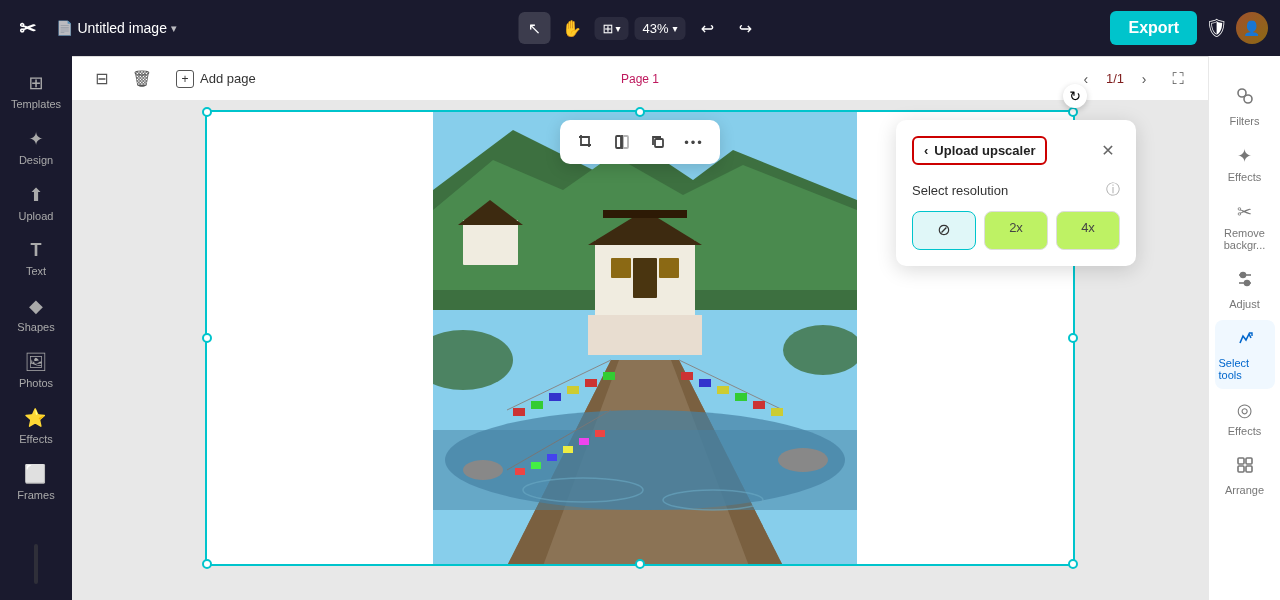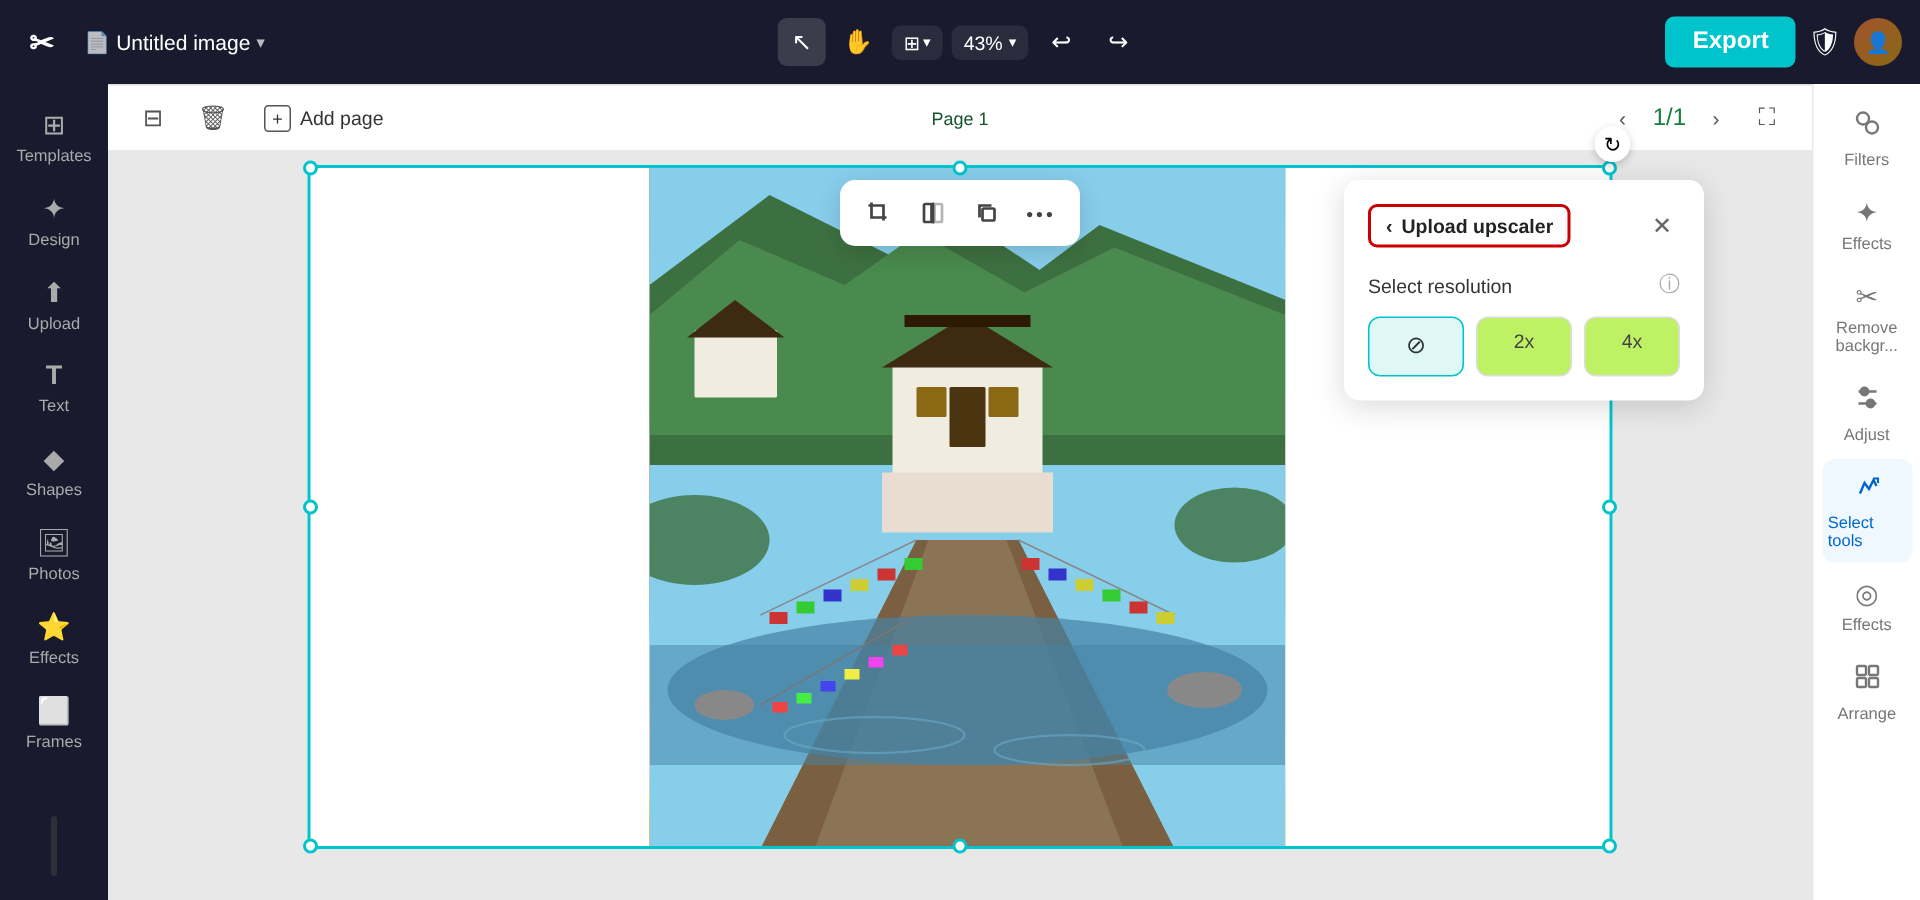--- a/index.html
+++ b/index.html
@@ -74,21 +74,21 @@
       color: #aaa; font-size: 11px;
     }
     .sidebar-item .s-icon { font-size: 18px; }
 
     
     .canvas-area {
       flex: 1; background: #e8e8e8; display: flex; flex-direction: column;
       position: relative; overflow: hidden;
     }
     .page-label {
-      text-align: center; font-size: 12px; color: #14532d; padding: 8px 0;
+      text-align: center; font-size: 12px; color: #be185d; padding: 8px 0;
       position: absolute; top: 8px; width: 100%; z-index: 2;
     }
 
     
     .floating-toolbar {
       position: absolute; top: 64px; left: 50%; transform: translateX(-50%);
       background: white; border-radius: 10px; box-shadow: 0 4px 16px rgba(0,0,0,0.15);
       display: flex; align-items: center; padding: 6px 10px; gap: 4px; z-index: 10;
     }
     .ft-btn {
@@ -165,30 +165,30 @@
       color: #333; font-size: 13px; cursor: pointer;
       padding: 4px 8px; border-radius: 4px; border: none; background: transparent;
     }
     .bb-right {
       margin-left: auto; display: flex; align-items: center; gap: 8px;
     }
     .page-nav-btn {
       width: 24px; height: 24px; display: flex; align-items: center; justify-content: center;
       cursor: pointer; color: #555; font-size: 14px; border: none; background: transparent; border-radius: 4px;
     }
-    .page-count { font-size: 16px; color: #15803d; }
+    .page-count { font-size: 13px; color: #7f1d1d; }
     .expand-btn {
       width: 28px; height: 28px; display: flex; align-items: center; justify-content: center;
       cursor: pointer; color: #555; font-size: 16px; border: none; background: transparent; border-radius: 4px;
     }
 
     
     .right-sidebar {
       width: 72px; background: white; display: flex; flex-direction: column;
-      align-items: center; padding: 8px 0; gap: 2px; flex-shrink: 0;
+      align-items: center; padding: 22px 0; gap: 2px; flex-shrink: 0;
       border-left: 1px solid #e8e8e8;
     }
     .rs-item {
       width: 60px; display: flex; flex-direction: column; align-items: center;
       padding: 8px 4px; border-radius: 8px; cursor: pointer; gap: 4px;
       color: #777; font-size: 11px;
     }
     .rs-item.active { background: #f0f8ff; color: #0066cc; }
     .rs-item .rs-icon { font-size: 18px; }
 

